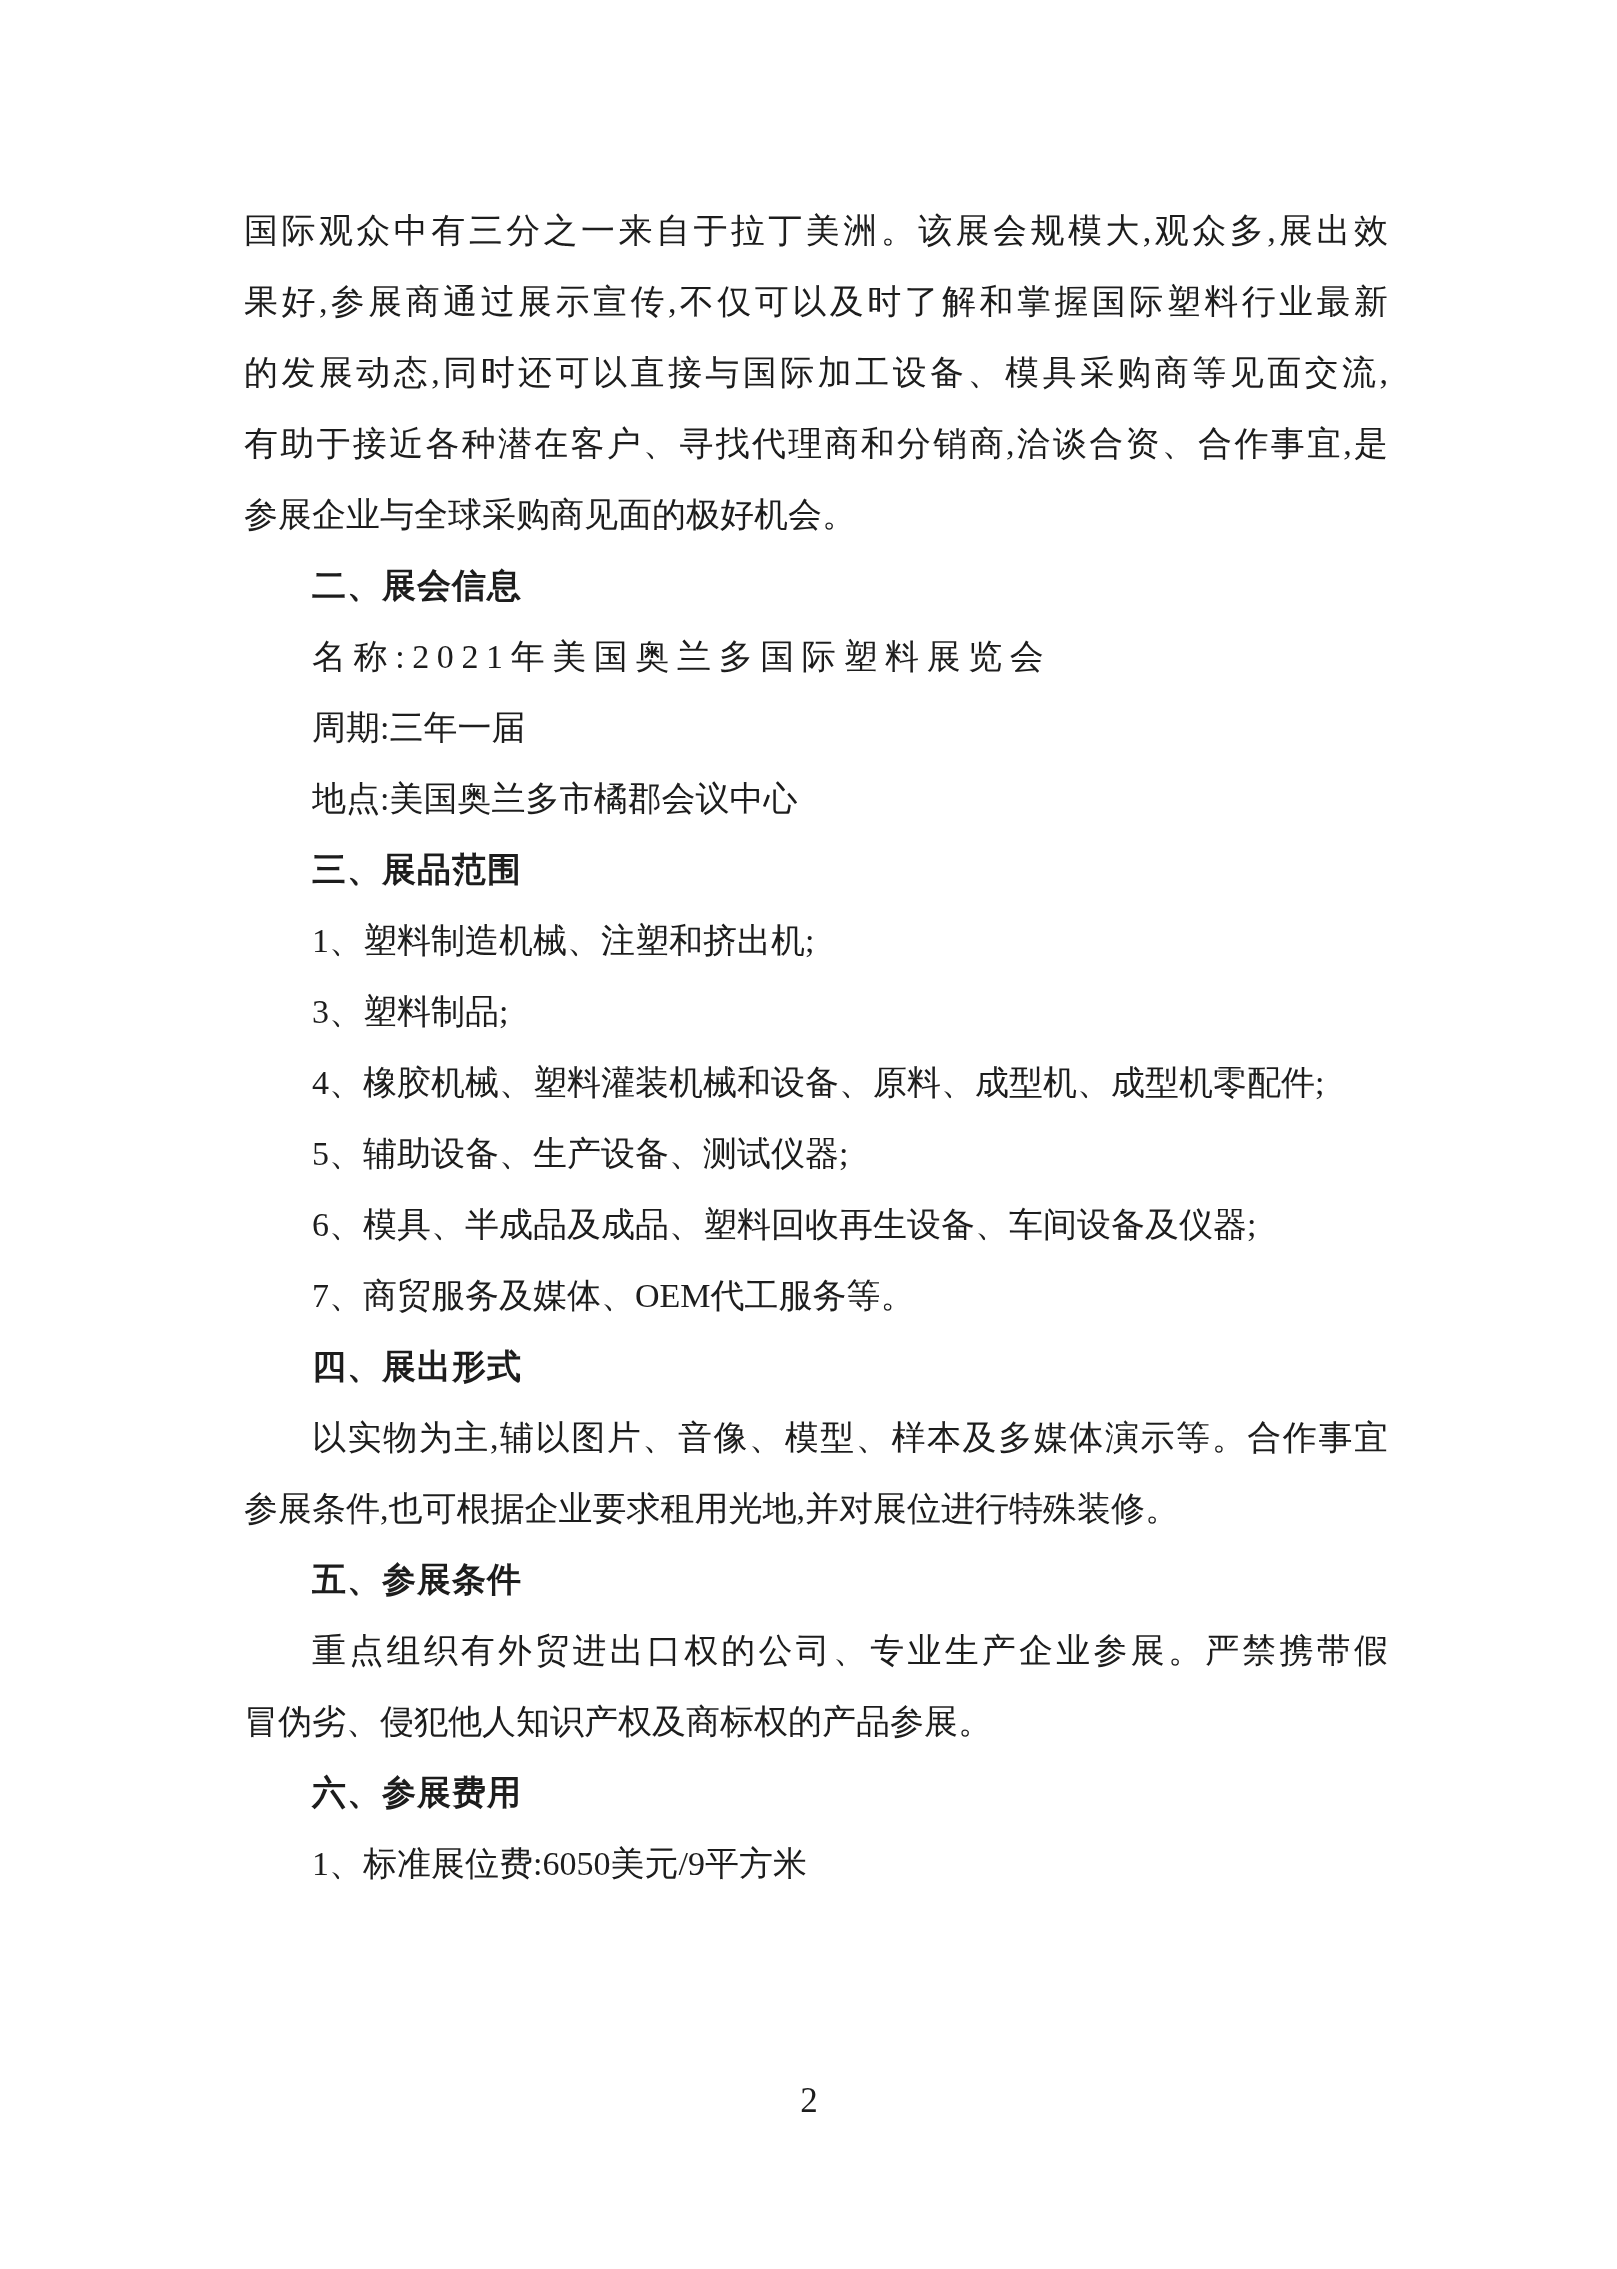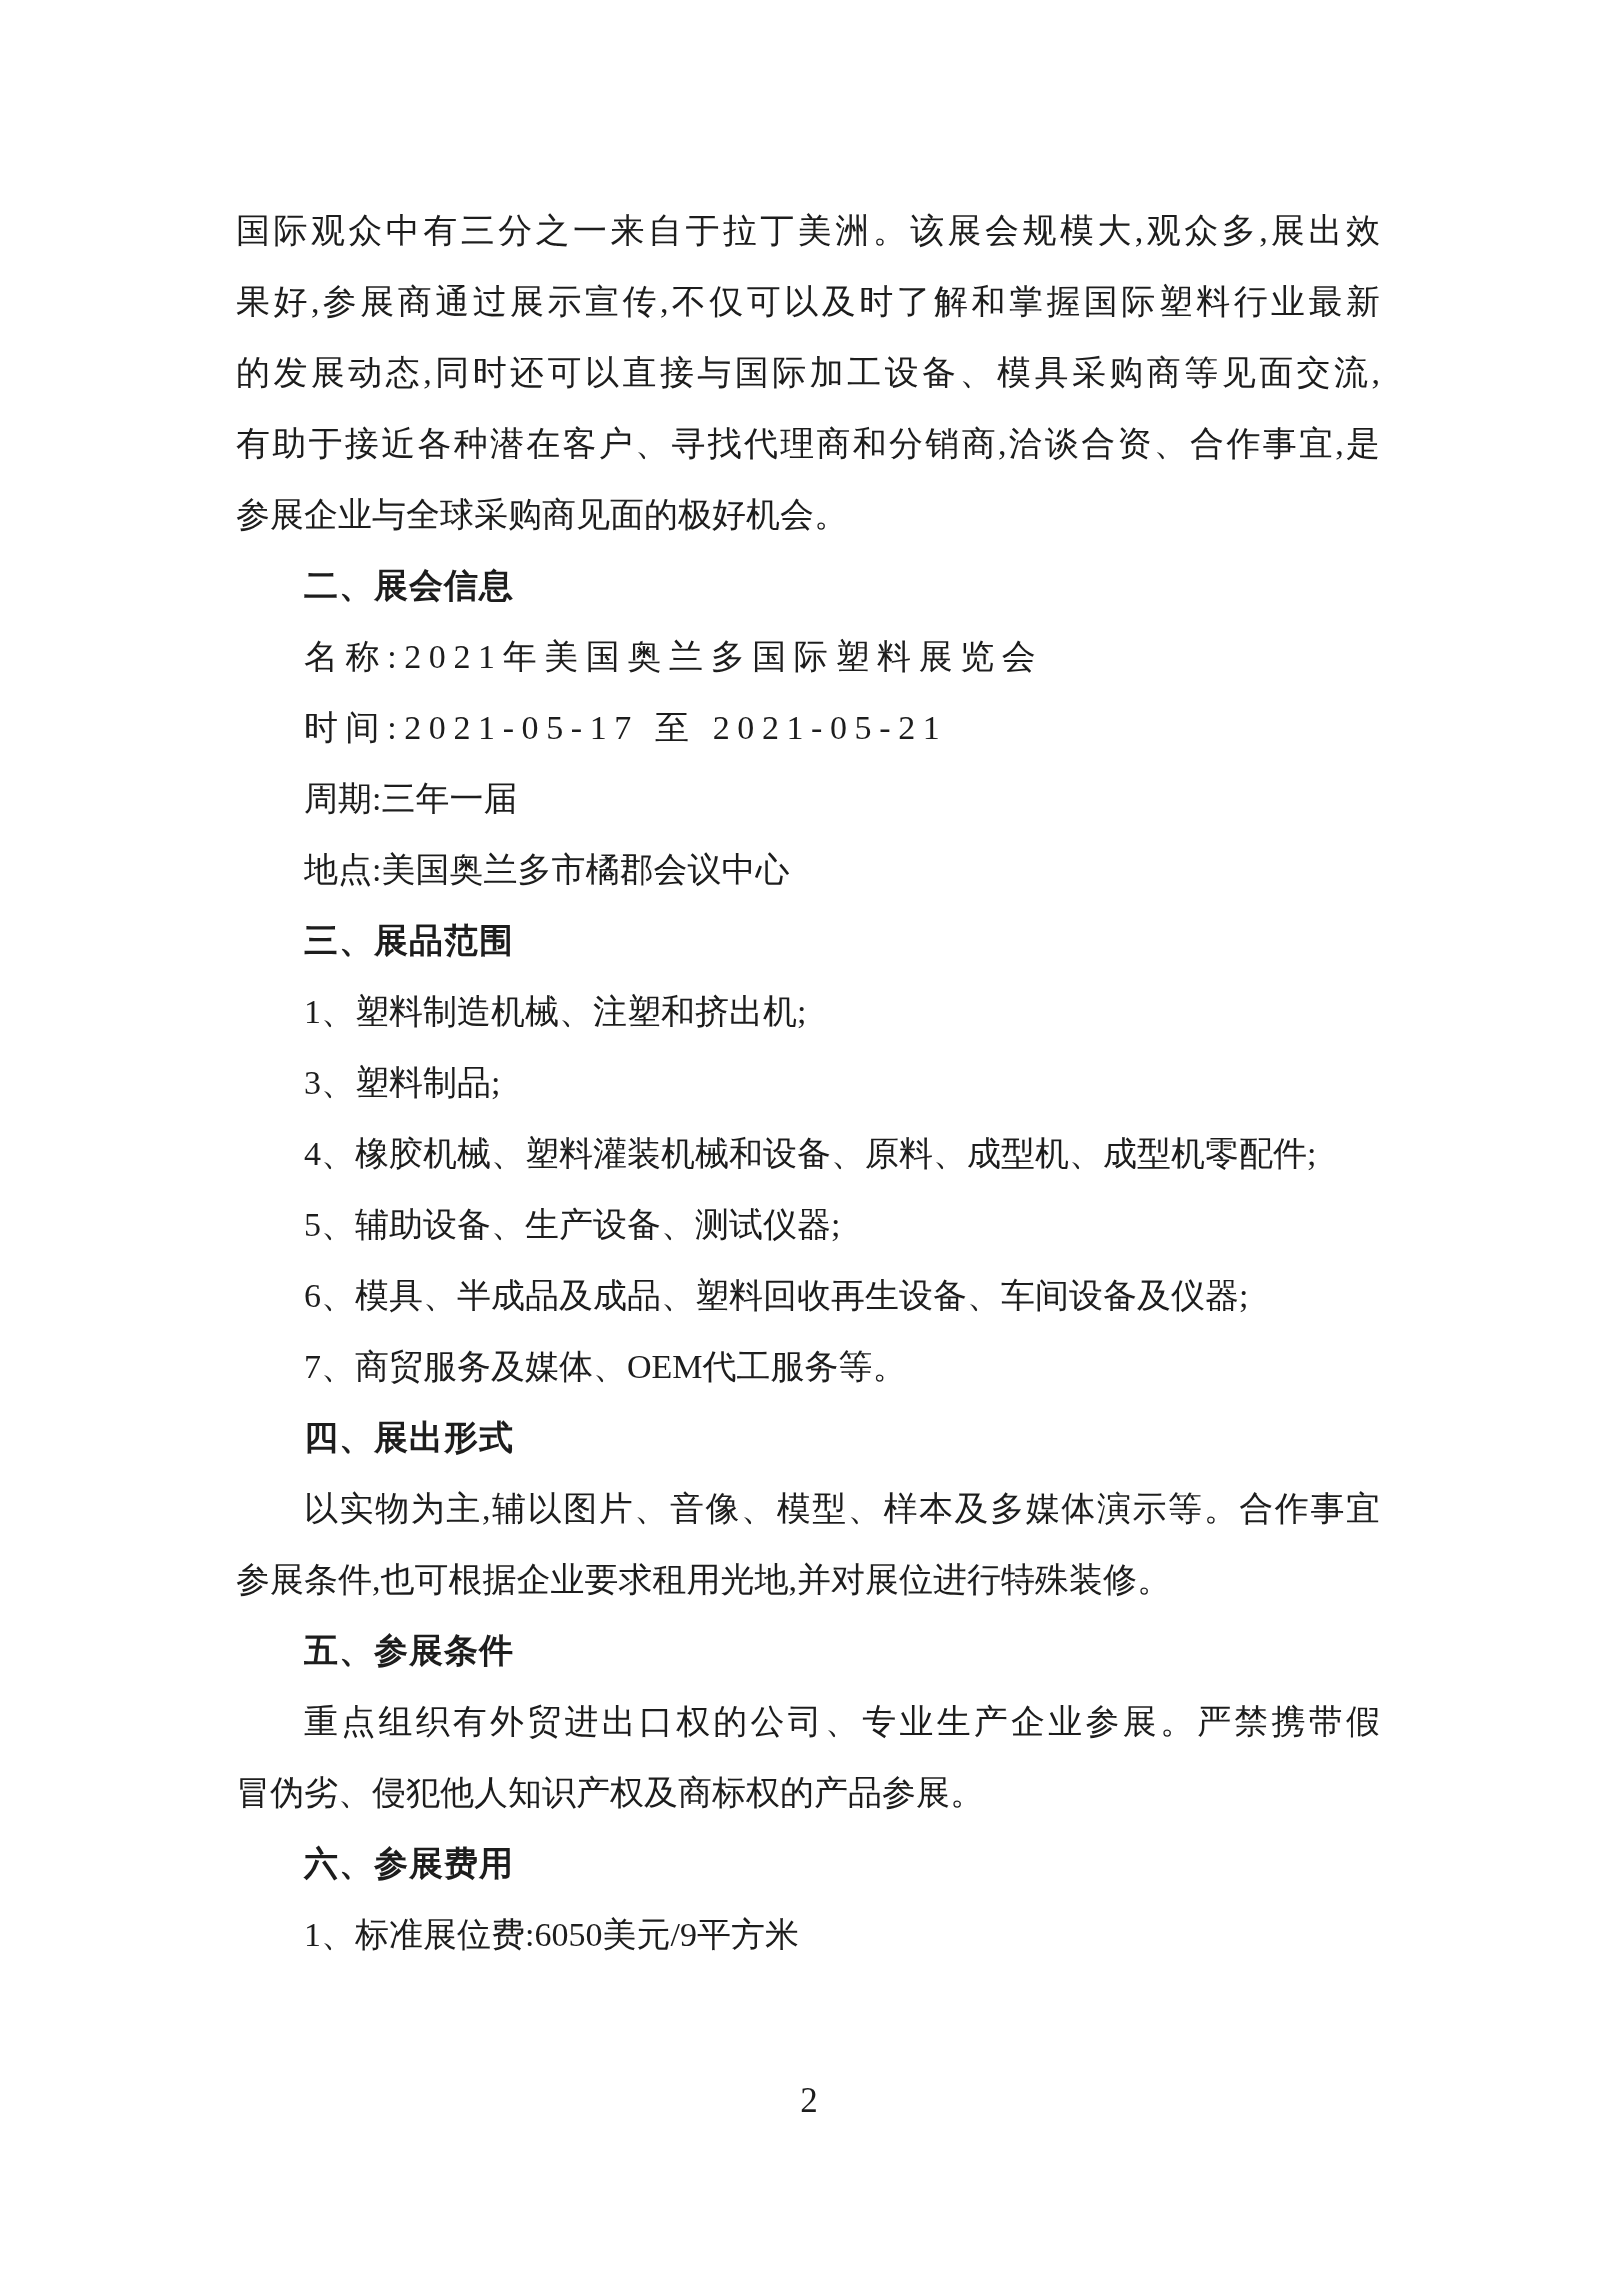--- a/index.html
+++ b/index.html
@@ -10,21 +10,21 @@
   .page {
     position: relative;
     width: 1618px;
     height: 2269px;
     background: #ffffff;
     overflow: hidden;
     font-family: "Liberation Serif", "DejaVu Serif", serif;
   }
   .content {
     position: absolute;
-    left: 236px;
+    left: 244px;
     top: 195px;
     width: 1144px;
   }
   .line {
     height: 71px;
     line-height: 71px;
     font-size: 34px;
     color: #1d1d1d;
     letter-spacing: 0;
     white-space: nowrap;
@@ -64,21 +64,20 @@
 
 <div class="page">
   <div class="content" id="content">
       <div class="line justify">国际观众中有三分之一来自于拉丁美洲。该展会规模大,观众多,展出效</div>
       <div class="line justify">果好,参展商通过展示宣传,不仅可以及时了解和掌握国际塑料行业最新</div>
       <div class="line justify">的发展动态,同时还可以直接与国际加工设备、模具采购商等见面交流,</div>
       <div class="line justify">有助于接近各种潜在客户、寻找代理商和分销商,洽谈合资、合作事宜,是</div>
       <div class="line">参展企业与全球采购商见面的极好机会。</div>
       <div class="line heading indent">二、展会信息</div>
       <div class="line indent spread">名称:2021年美国奥兰多国际塑料展览会</div>
-      <div class="line indent spread">时间:2021-05-17 至 2021-05-21</div>
       <div class="line indent">周期:三年一届</div>
       <div class="line indent">地点:美国奥兰多市橘郡会议中心</div>
       <div class="line heading indent">三、展品范围</div>
       <div class="line indent">1、塑料制造机械、注塑和挤出机;</div>
       <div class="line indent">3、塑料制品;</div>
       <div class="line indent">4、橡胶机械、塑料灌装机械和设备、原料、成型机、成型机零配件;</div>
       <div class="line indent">5、辅助设备、生产设备、测试仪器;</div>
       <div class="line indent">6、模具、半成品及成品、塑料回收再生设备、车间设备及仪器;</div>
       <div class="line indent">7、商贸服务及媒体、OEM代工服务等。</div>
       <div class="line heading indent">四、展出形式</div>

